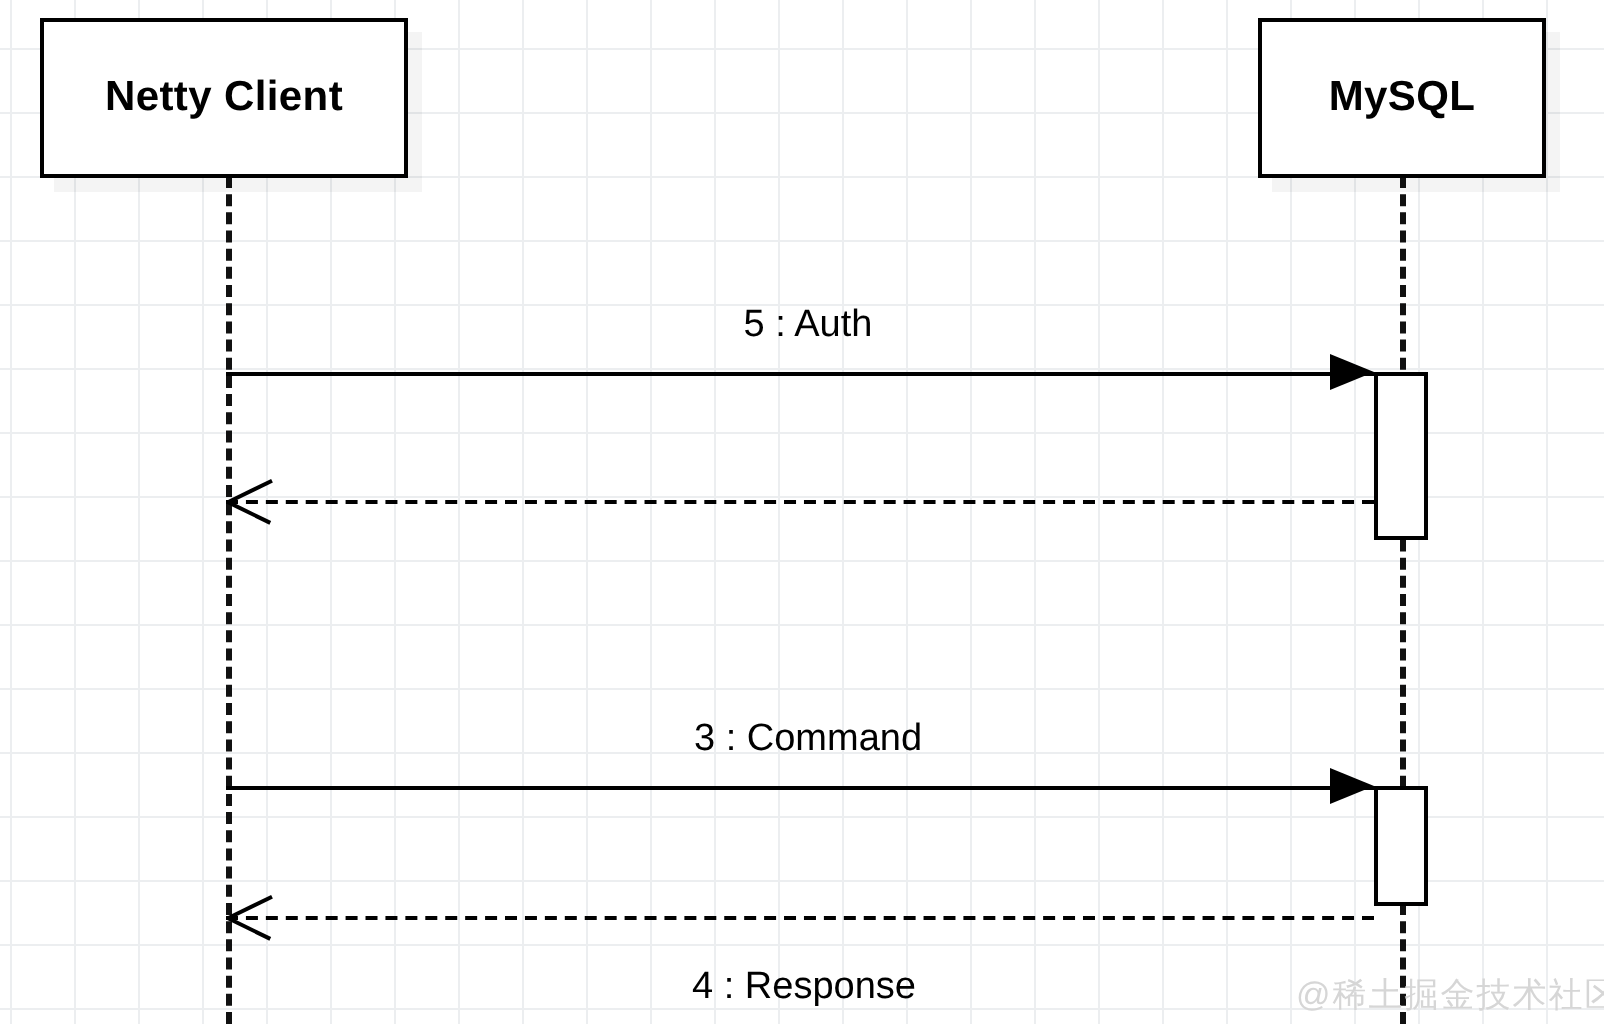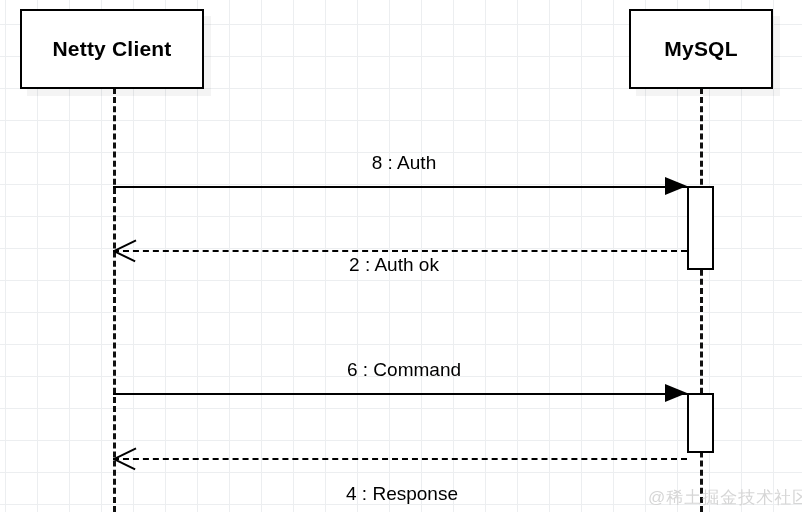--- a/index.html
+++ b/index.html
@@ -129,32 +129,31 @@
 
   <div class="participant" style="left:629px; top:9px; width:144px; height:80px;">
     <span class="plabel" style="font-size:21px;text-align:right;">MySQL</span>
   </div>
 
   <div class="activation" style="left:687px; top:186px; width:27px; height:84px;"></div>
   <div class="activation" style="left:687px; top:393px; width:27px; height:60px;"></div>
 
   <div class="msg solid" style="left:113px; top:186px; width:574px;"></div>
   <div class="arrowhead-filled" style="left:665px; top:177px;"></div>
-  <div class="msg-label" style="left:264px; top:152px; width:280px; font-size:19px;">8 : Auth</div>
+  <div class="msg-label" style="left:264px; top:152px; width:280px; font-size:19px;">5 : Auth</div>
 
   <div class="msg dashed" style="left:113px; top:250px; width:574px;"></div>
   <div class="arrowhead-open" style="left:114px; top:250px;">
     <span class="up"></span>
     <span class="down"></span>
   </div>
-  <div class="msg-label" style="left:254px; top:254px; width:280px; font-size:19px;">2 : Auth ok</div>
 
   <div class="msg solid" style="left:113px; top:393px; width:574px;"></div>
   <div class="arrowhead-filled" style="left:665px; top:384px;"></div>
-  <div class="msg-label" style="left:264px; top:359px; width:280px; font-size:19px;">6 : Command</div>
+  <div class="msg-label" style="left:264px; top:359px; width:280px; font-size:19px;">3 : Command</div>
 
   <div class="msg dashed" style="left:113px; top:458px; width:574px;"></div>
   <div class="arrowhead-open" style="left:114px; top:458px;">
     <span class="up"></span>
     <span class="down"></span>
   </div>
   <div class="msg-label" style="left:262px; top:463px; width:280px; font-size:19px;margin-top:20px;">4 : Response</div>
 
   <div class="watermark" style="left:648px; top:486px; font-size:17px;">@稀土掘金技术社区</div>
 

